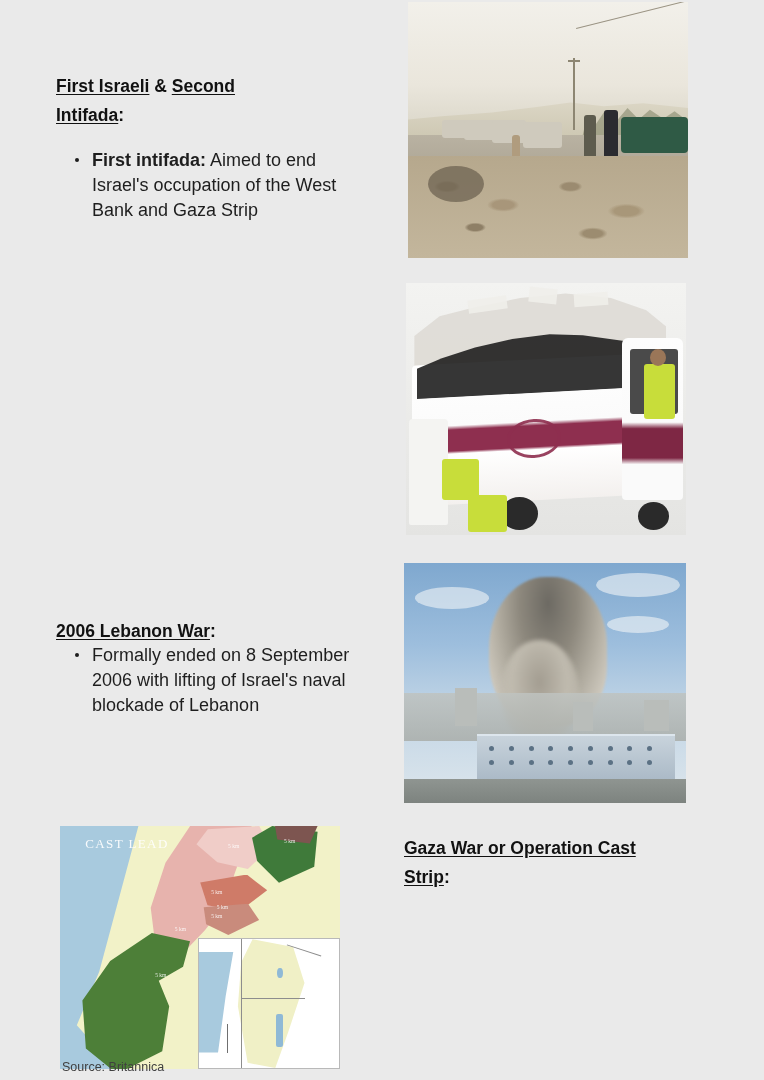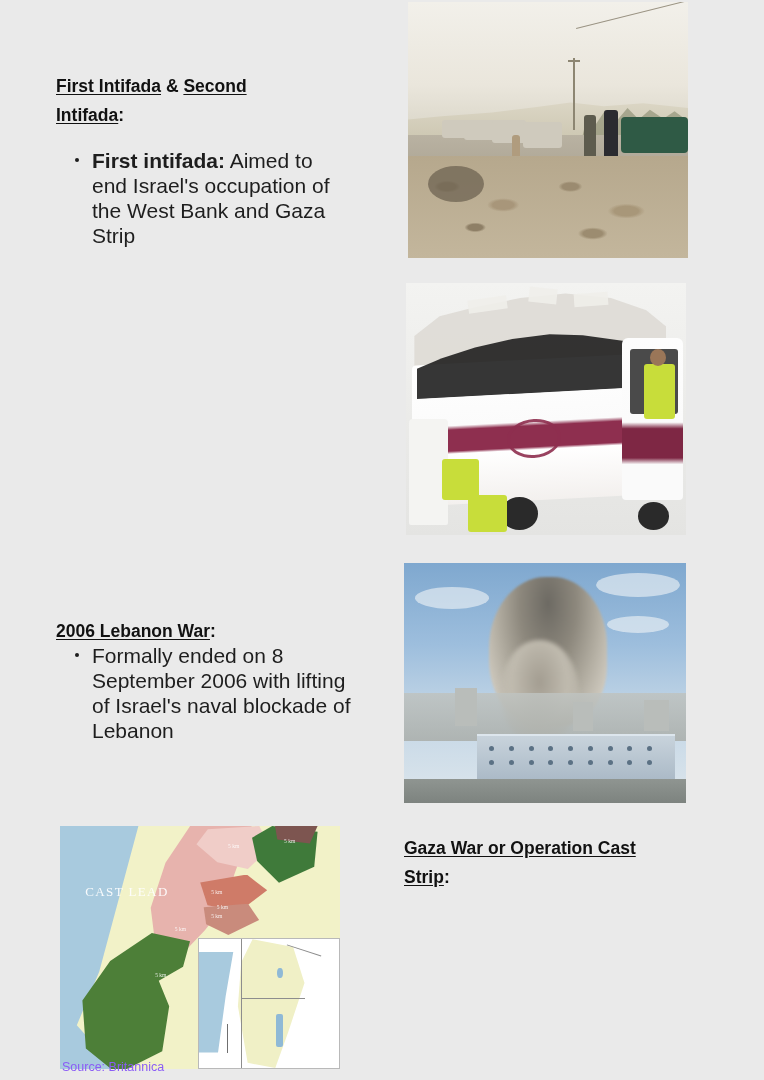--- a/index.html
+++ b/index.html
@@ -29,21 +29,21 @@
   }
   .heading .u { text-decoration: underline; text-underline-offset: 2px; }
   .bullets {
     margin: 0;
     padding: 0;
     list-style: none;
   }
   .bullets li {
     position: relative;
     padding-left: 24px;
-    font-size: 21px;
+    font-size: 18px;
     line-height: 25px;
     color: #1e1e1e;
   }
   .bullets li::before {
     content: "";
     position: absolute;
     left: 7px;
     top: 10px;
     width: 4px;
     height: 4px;
@@ -243,21 +243,20 @@
     background: #4d7f38;
     clip-path: polygon(40% 0, 62% 6%, 58% 24%, 44% 34%, 50% 52%, 46% 84%, 20% 100%, 2% 82%, 0 48%, 16% 20%);
   }
   .map-title {
     position: absolute; left: 9%; top: 4%;
     font-family: "Liberation Serif", serif;
     font-size: 13px;
     letter-spacing: 1.4px;
     color: #ffffff;
     opacity: .92;
-    margin-top: 48px;
   }
   .map-km {
     position: absolute;
     font-family: "Liberation Serif", serif;
     font-size: 5.5px;
     color: #ffffff;
     opacity: .85;
     white-space: nowrap;
   }
   .map-inset {
@@ -278,31 +277,31 @@
   }
   .ins-water {
     position: absolute; background: #8fb9d6; border-radius: 2px;
   }
   .ins-line { position: absolute; background: #8d8d8d; }
   .map-source {
     position: absolute;
     left: 62px;
     top: 1060px;
     font-size: 12.5px;
-    color: #8b5cf6;
+    color: #404040;
     text-align: right;
   }
 </style>
 </head>
 <body>
 
 <div class="slide">
 
   <div class="txt-block heading" style="left:56px; top:72px; width:300px;">
-    <span class="u">First Intifada</span><span> &amp; </span><span class="u">Second</span><br>
+    <span class="u">First Israeli</span><span> &amp; </span><span class="u">Second</span><br>
     <span class="u">Intifada</span><span>:</span>
   </div>
 
   <ul class="bullets" style="position:absolute; left:68px; top:148px; width:282px;">
     <li>
       <b>First intifada:</b><span> Aimed to end Israel's occupation of the West Bank and Gaza Strip</span>
     </li>
   </ul>
 
   <ul class="bullets" style="position:absolute; left:68px; top:339px; width:288px;">

